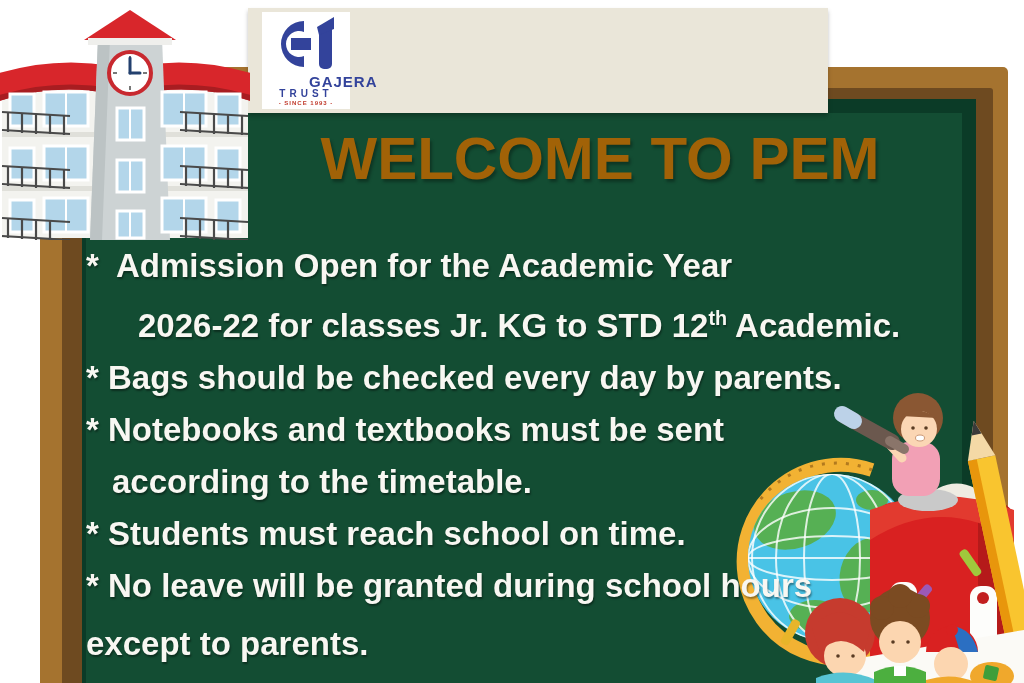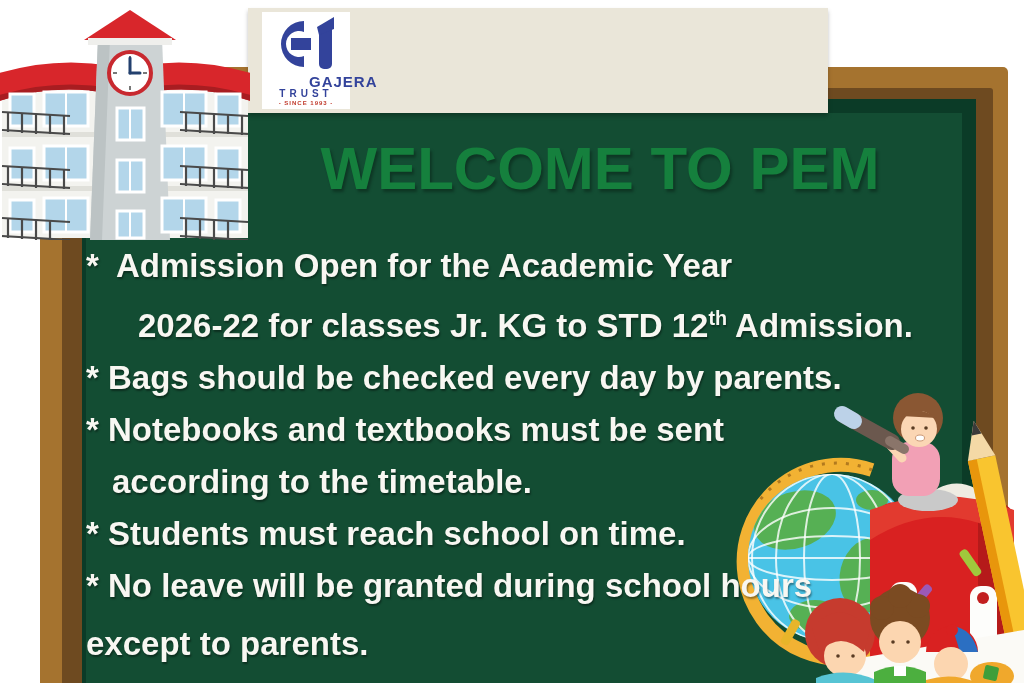--- a/index.html
+++ b/index.html
@@ -19,22 +19,22 @@
   
   .banner{left:248px;top:8px;width:580px;height:105px;background:#eae6d9;box-shadow:0 3px 4px rgba(0,0,0,.25);z-index:7;}
   .logo-box{position:absolute;left:14px;top:4px;width:88px;height:97px;background:#ffffff;text-align:center;}
   .logo-name{font-size:15px;font-weight:bold;color:#33439b;letter-spacing:1px;line-height:14px;margin-top:-2px;padding-left:47px;}
   .logo-sub{font-size:10px;font-weight:bold;color:#33439b;letter-spacing:4px;line-height:10px;}
   .logo-since{font-size:6px;font-weight:bold;color:#c0392b;letter-spacing:1px;line-height:8px;}
   .banner-title{position:absolute;left:118px;top:30px;width:455px;
     font-size:30px;font-weight:bold;color:#1e2c56;text-shadow:1px 2px 2px rgba(0,0,0,.45);white-space:nowrap;}
 
   
-  .welcome{left:250px;top:134px;width:700px;text-align:center;z-index:5;
-    font-size:60px;font-weight:800;color:#15803d;letter-spacing:0px;
+  .welcome{left:250px;top:124px;width:700px;text-align:center;z-index:5;
+    font-size:60px;font-weight:800;color:#a16207;letter-spacing:0px;
     text-shadow:2px 3px 3px rgba(0,0,0,.30);}
 
   
   .notice{left:86px;top:240px;width:945px;z-index:6;color:#f8f7f2;}
   .nline{font-size:33px;font-weight:bold;line-height:52px;white-space:pre;
     text-shadow:1px 2px 2px rgba(0,0,0,.40);}
   .ind-a{margin-left:52px;}
   .ind-b{margin-left:26px;}
   .gap-top{margin-top:6px;}
   .sup{font-size:60%;vertical-align:super;}
@@ -64,21 +64,21 @@
     <div class="logo-name">GAJERA</div>
     <div class="logo-sub">TRUST</div>
     <div class="logo-since">- SINCE 1993 -</div>
   </div>
 </div>
 
 <div class="abs welcome">WELCOME TO PEM</div>
 
 <div class="abs notice">
   <div class="nline">*  Admission Open for the Academic Year</div>
-  <div class="nline ind-a"><span>2026-22 for classes Jr. KG to STD 12</span><span class="sup">th</span><span> Admission.</span></div>
+  <div class="nline ind-a"><span>2026-22 for classes Jr. KG to STD 12</span><span class="sup">th</span><span> Academic.</span></div>
   <div class="nline">* Bags should be checked every day by parents.</div>
   <div class="nline">* Notebooks and textbooks must be sent</div>
   <div class="nline ind-b">according to the timetable.</div>
   <div class="nline">* Students must reach school on time.</div>
   <div class="nline">* No leave will be granted during school hours</div>
   <div class="nline gap-top">except to parents.</div>
 </div>
 
 <svg class="abs building" width="250" height="232" viewBox="0 0 250 232">
 

